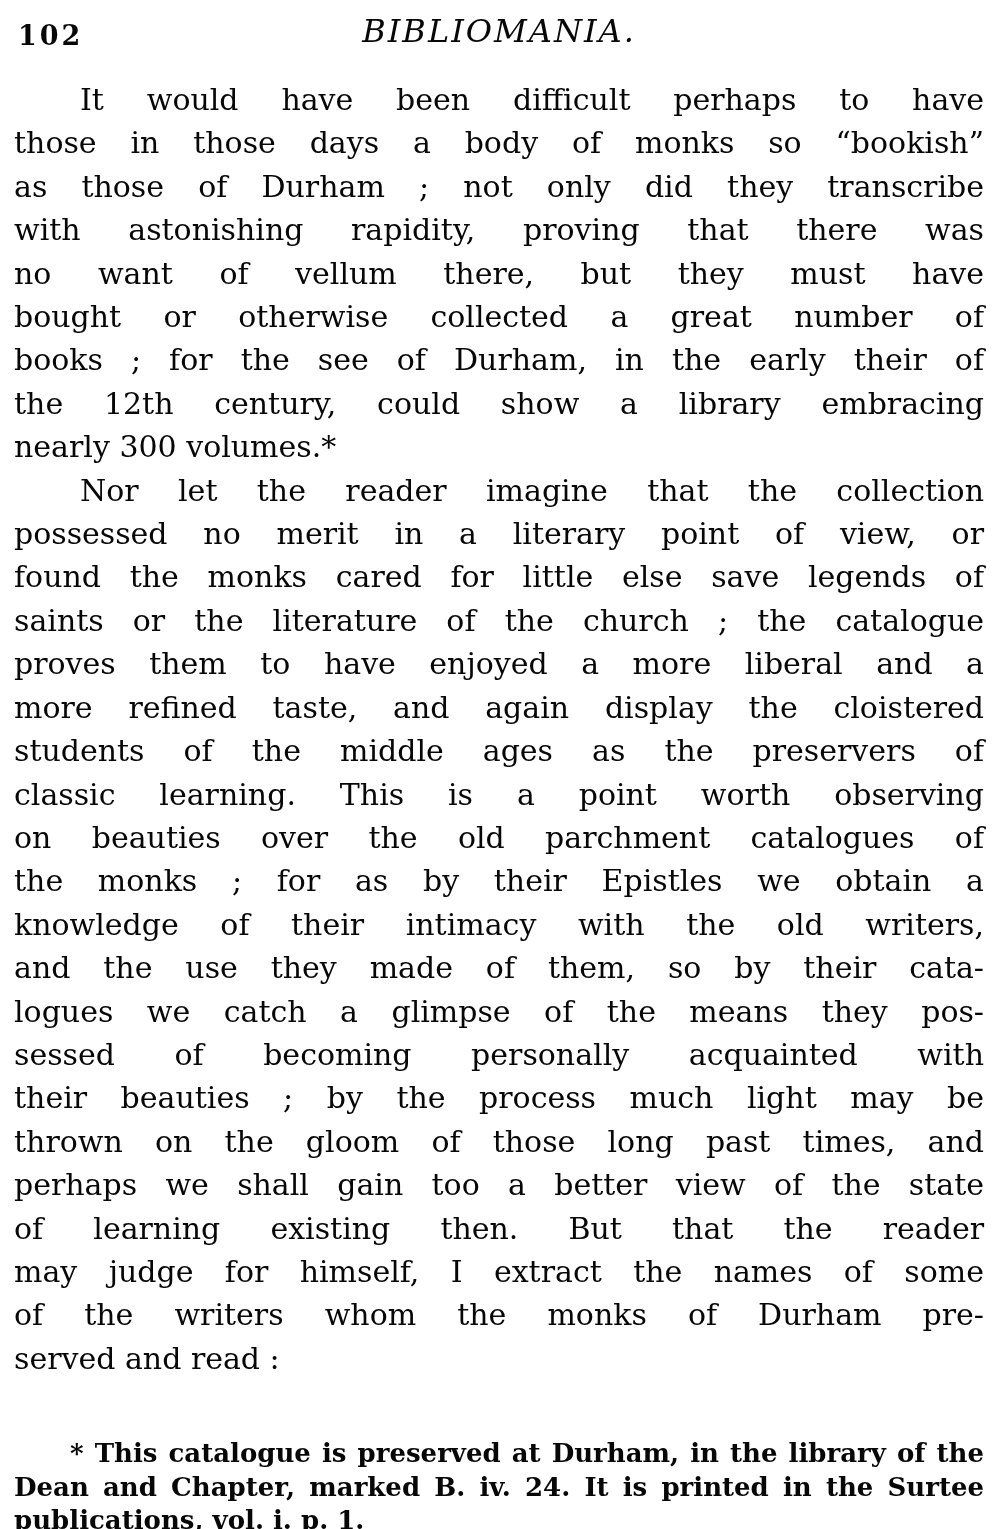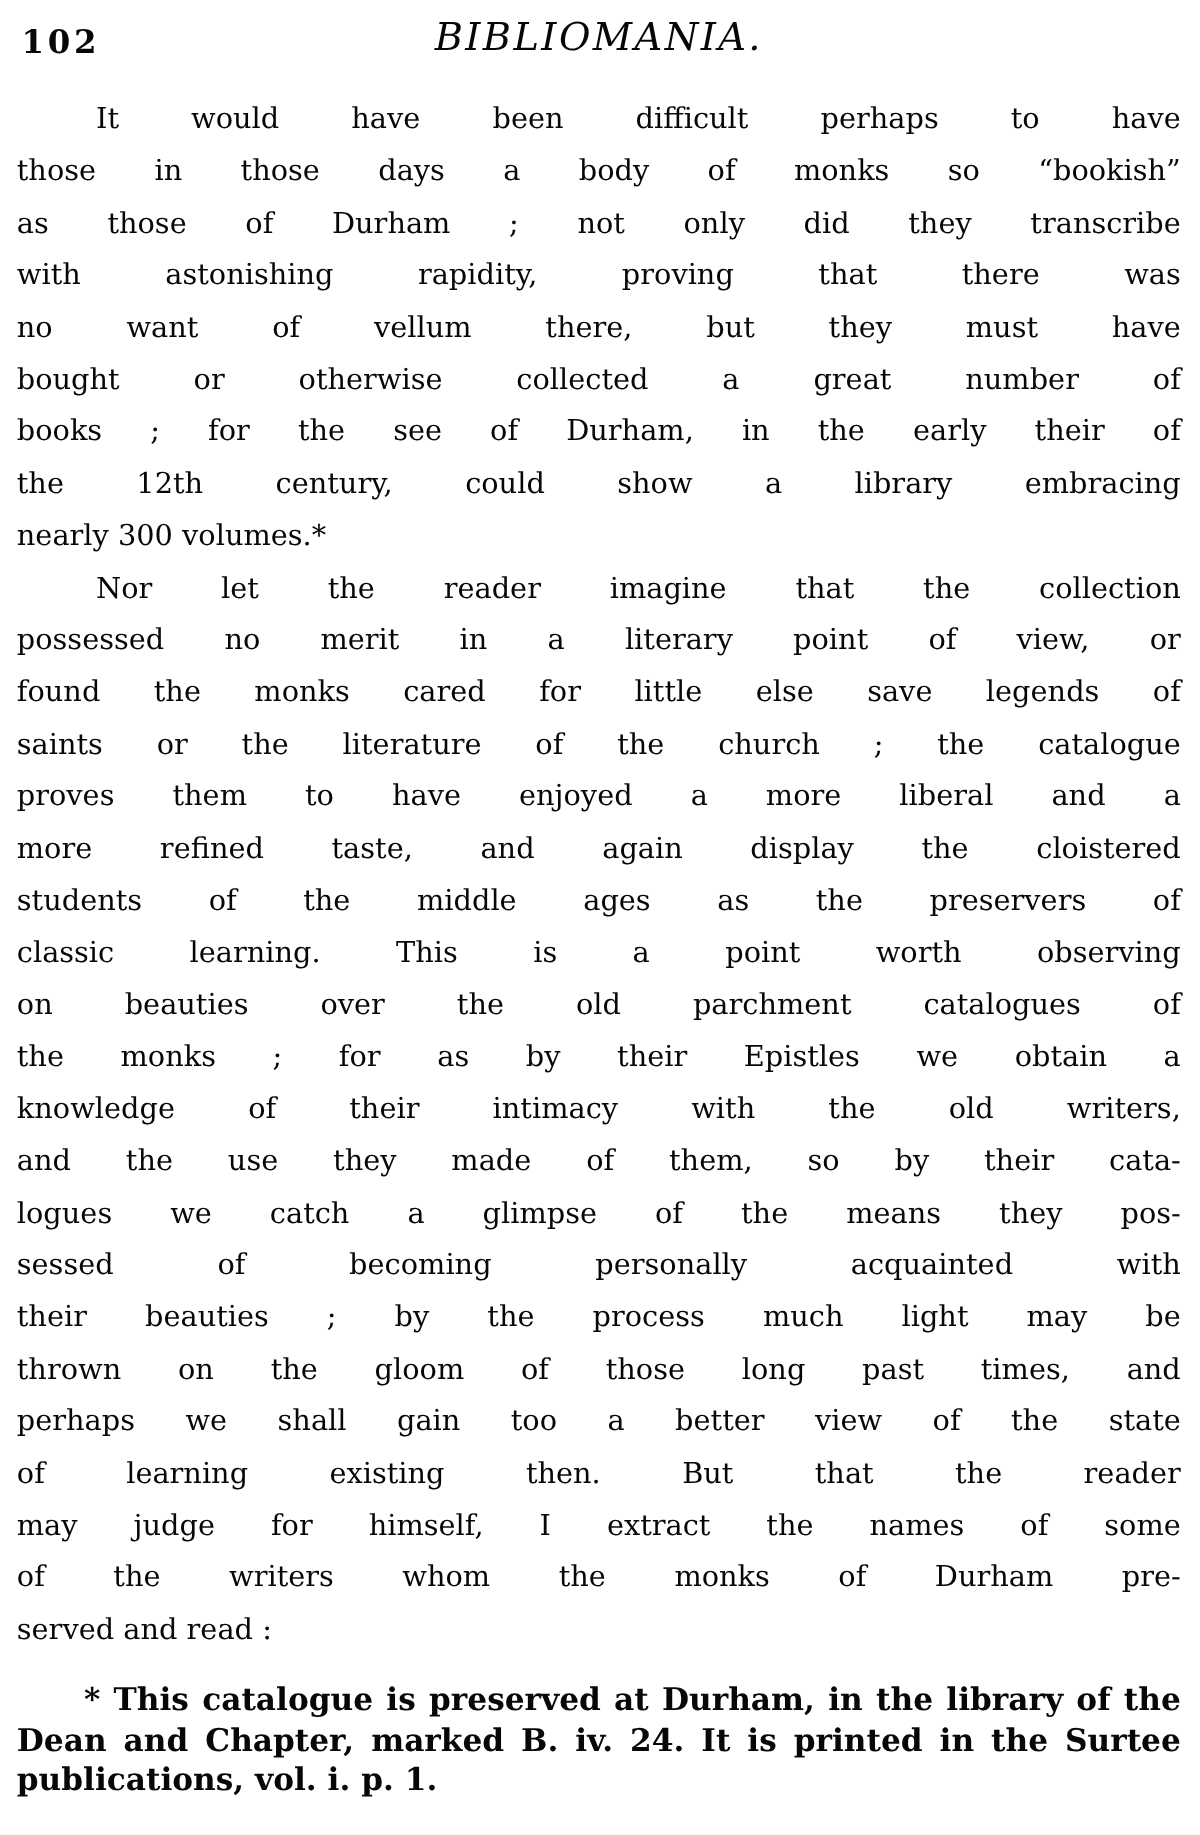--- a/index.html
+++ b/index.html
@@ -43,21 +43,21 @@
   }
 
   
   .body-text {
     position: absolute;
     top: 78px;
     left: 14px;
     right: 16px;
   }
   .body-text .line {
-    font-size: 24px;
+    font-size: 30px;
     line-height: 43.4px;
     text-align: justify;
     text-align-last: justify;
     -moz-text-align-last: justify;
     white-space: normal;
   }
   .body-text .line.first {
     text-indent: 66px;
   }
   .line.last {
@@ -75,20 +75,21 @@
   }
   .footnote .line {
     font-size: 26px;
     line-height: 33.6px;
     text-align: justify;
     text-align-last: justify;
     -moz-text-align-last: justify;
   }
   .footnote .line.first {
     text-indent: 56px;
+    margin-top: 36px;
   }
 </style>
 </head>
 <body>
 
 <div class="page">
 
   <header class="running-head">
     <span class="pagenum">102</span>
     <span class="running-title">BIBLIOMANIA.</span>

